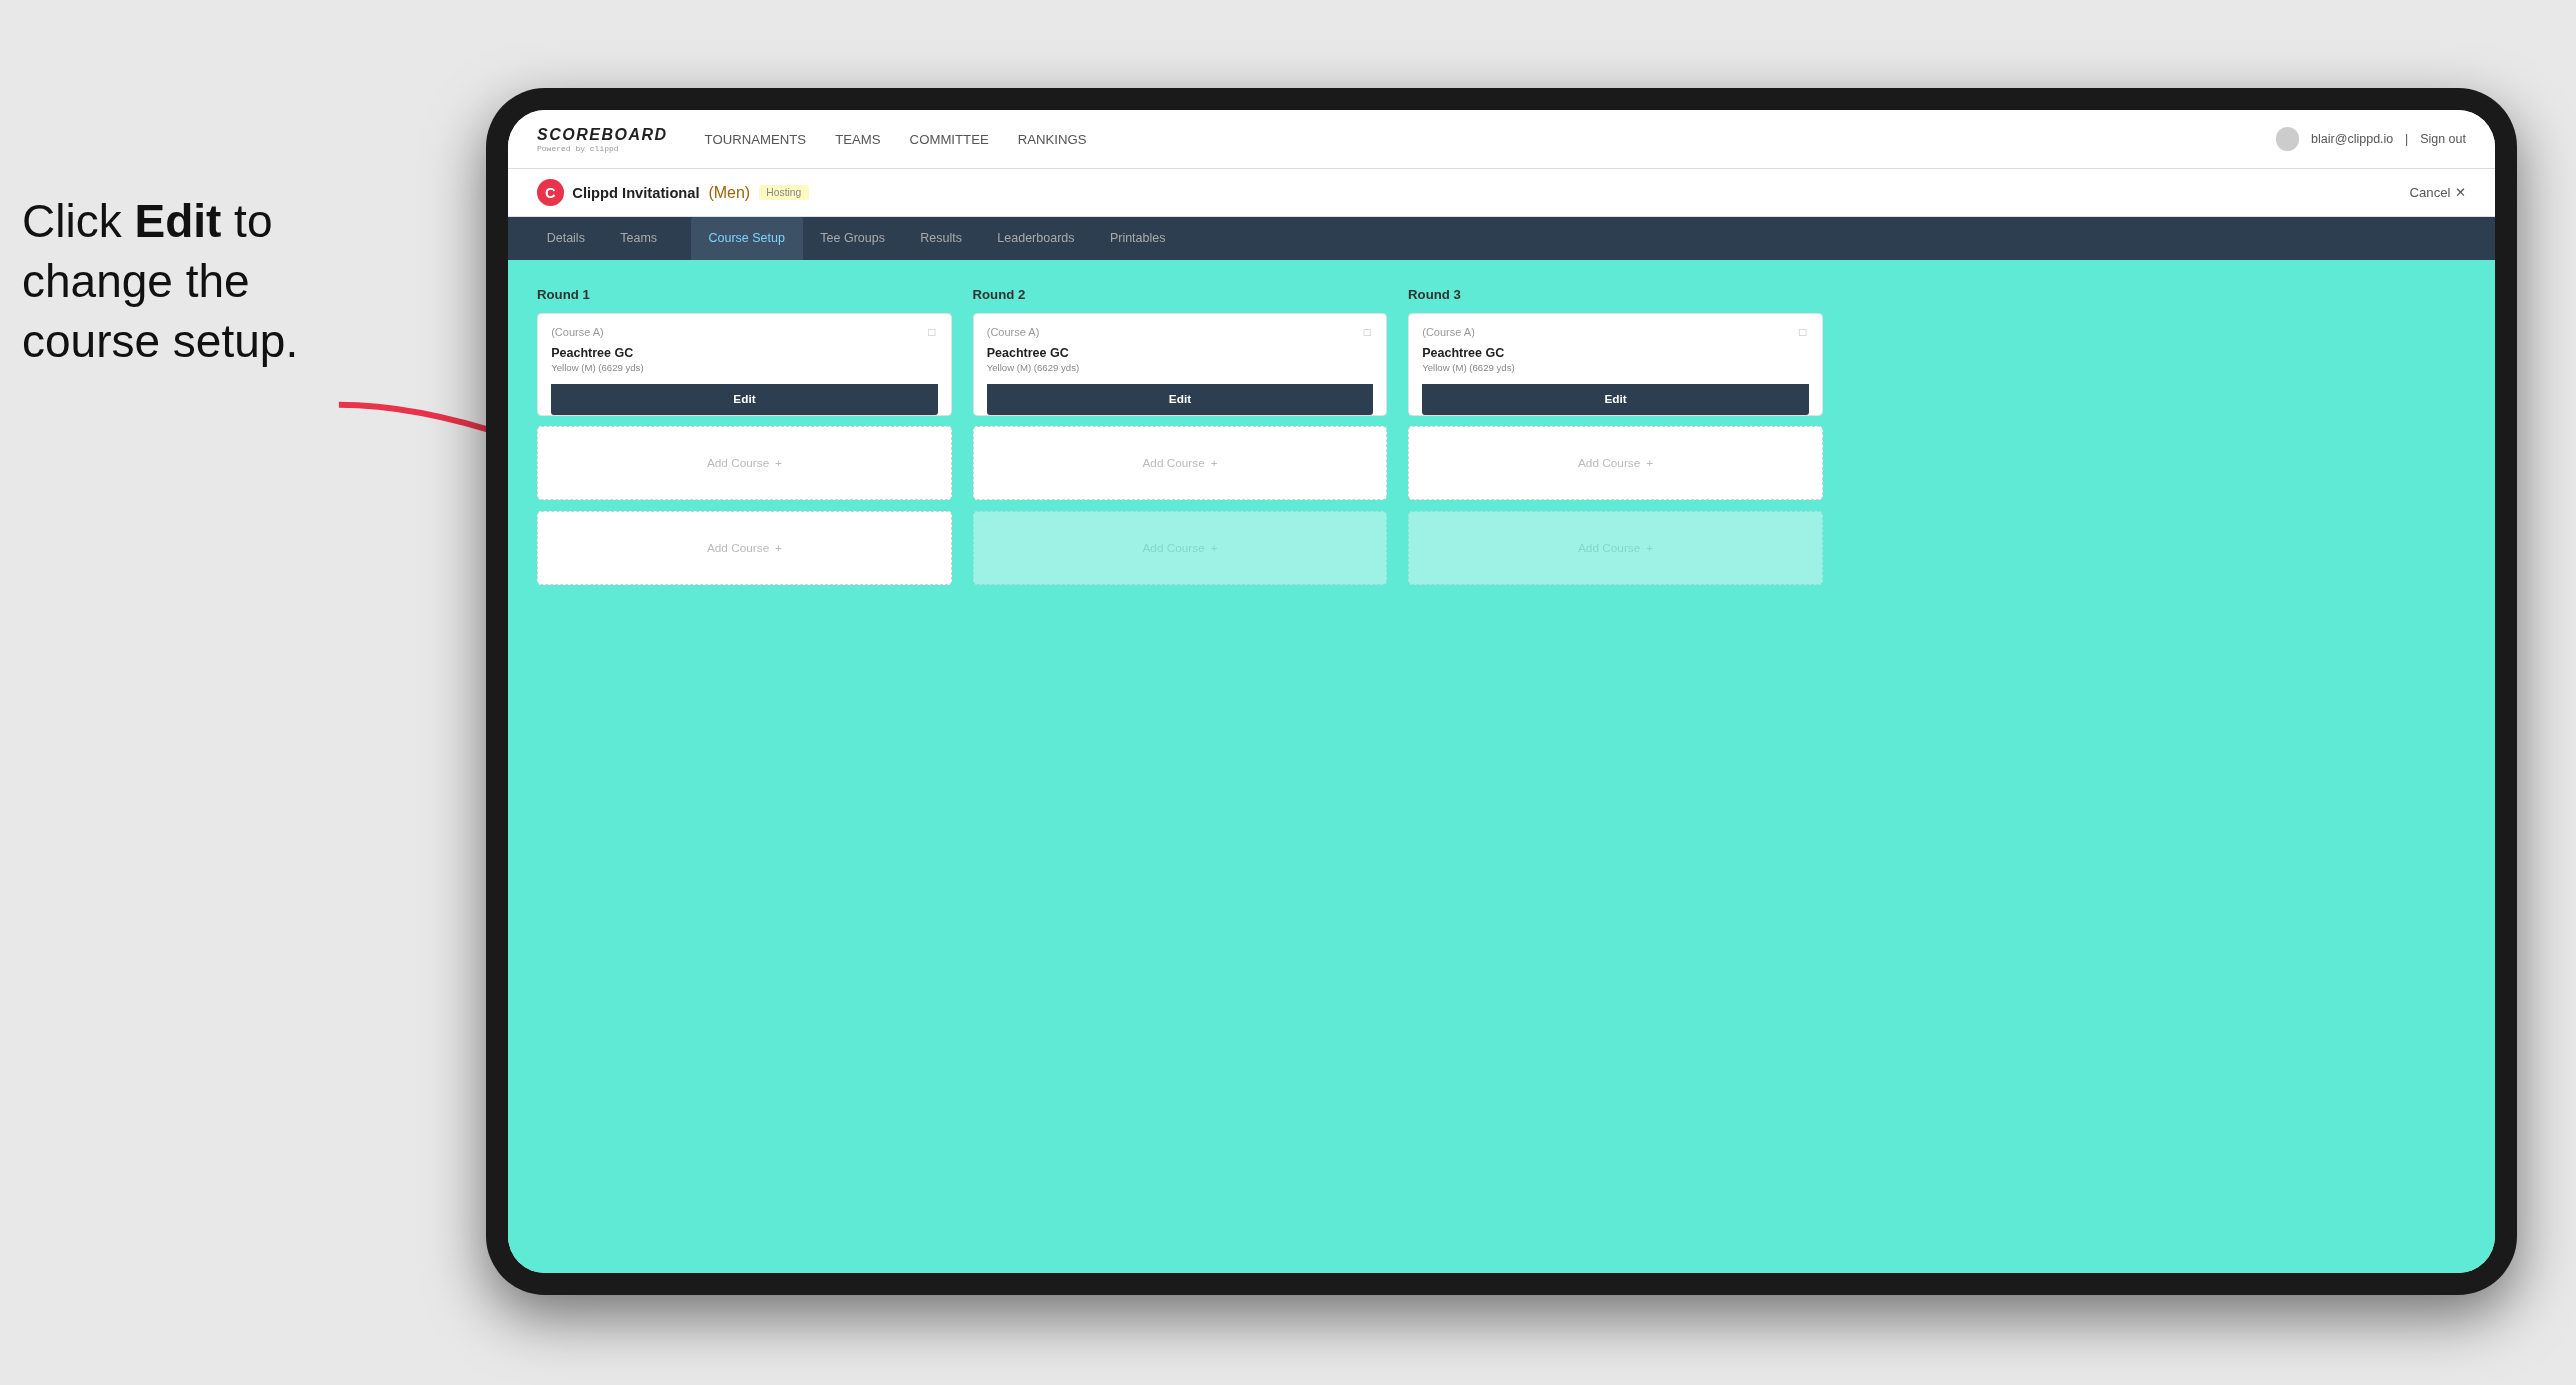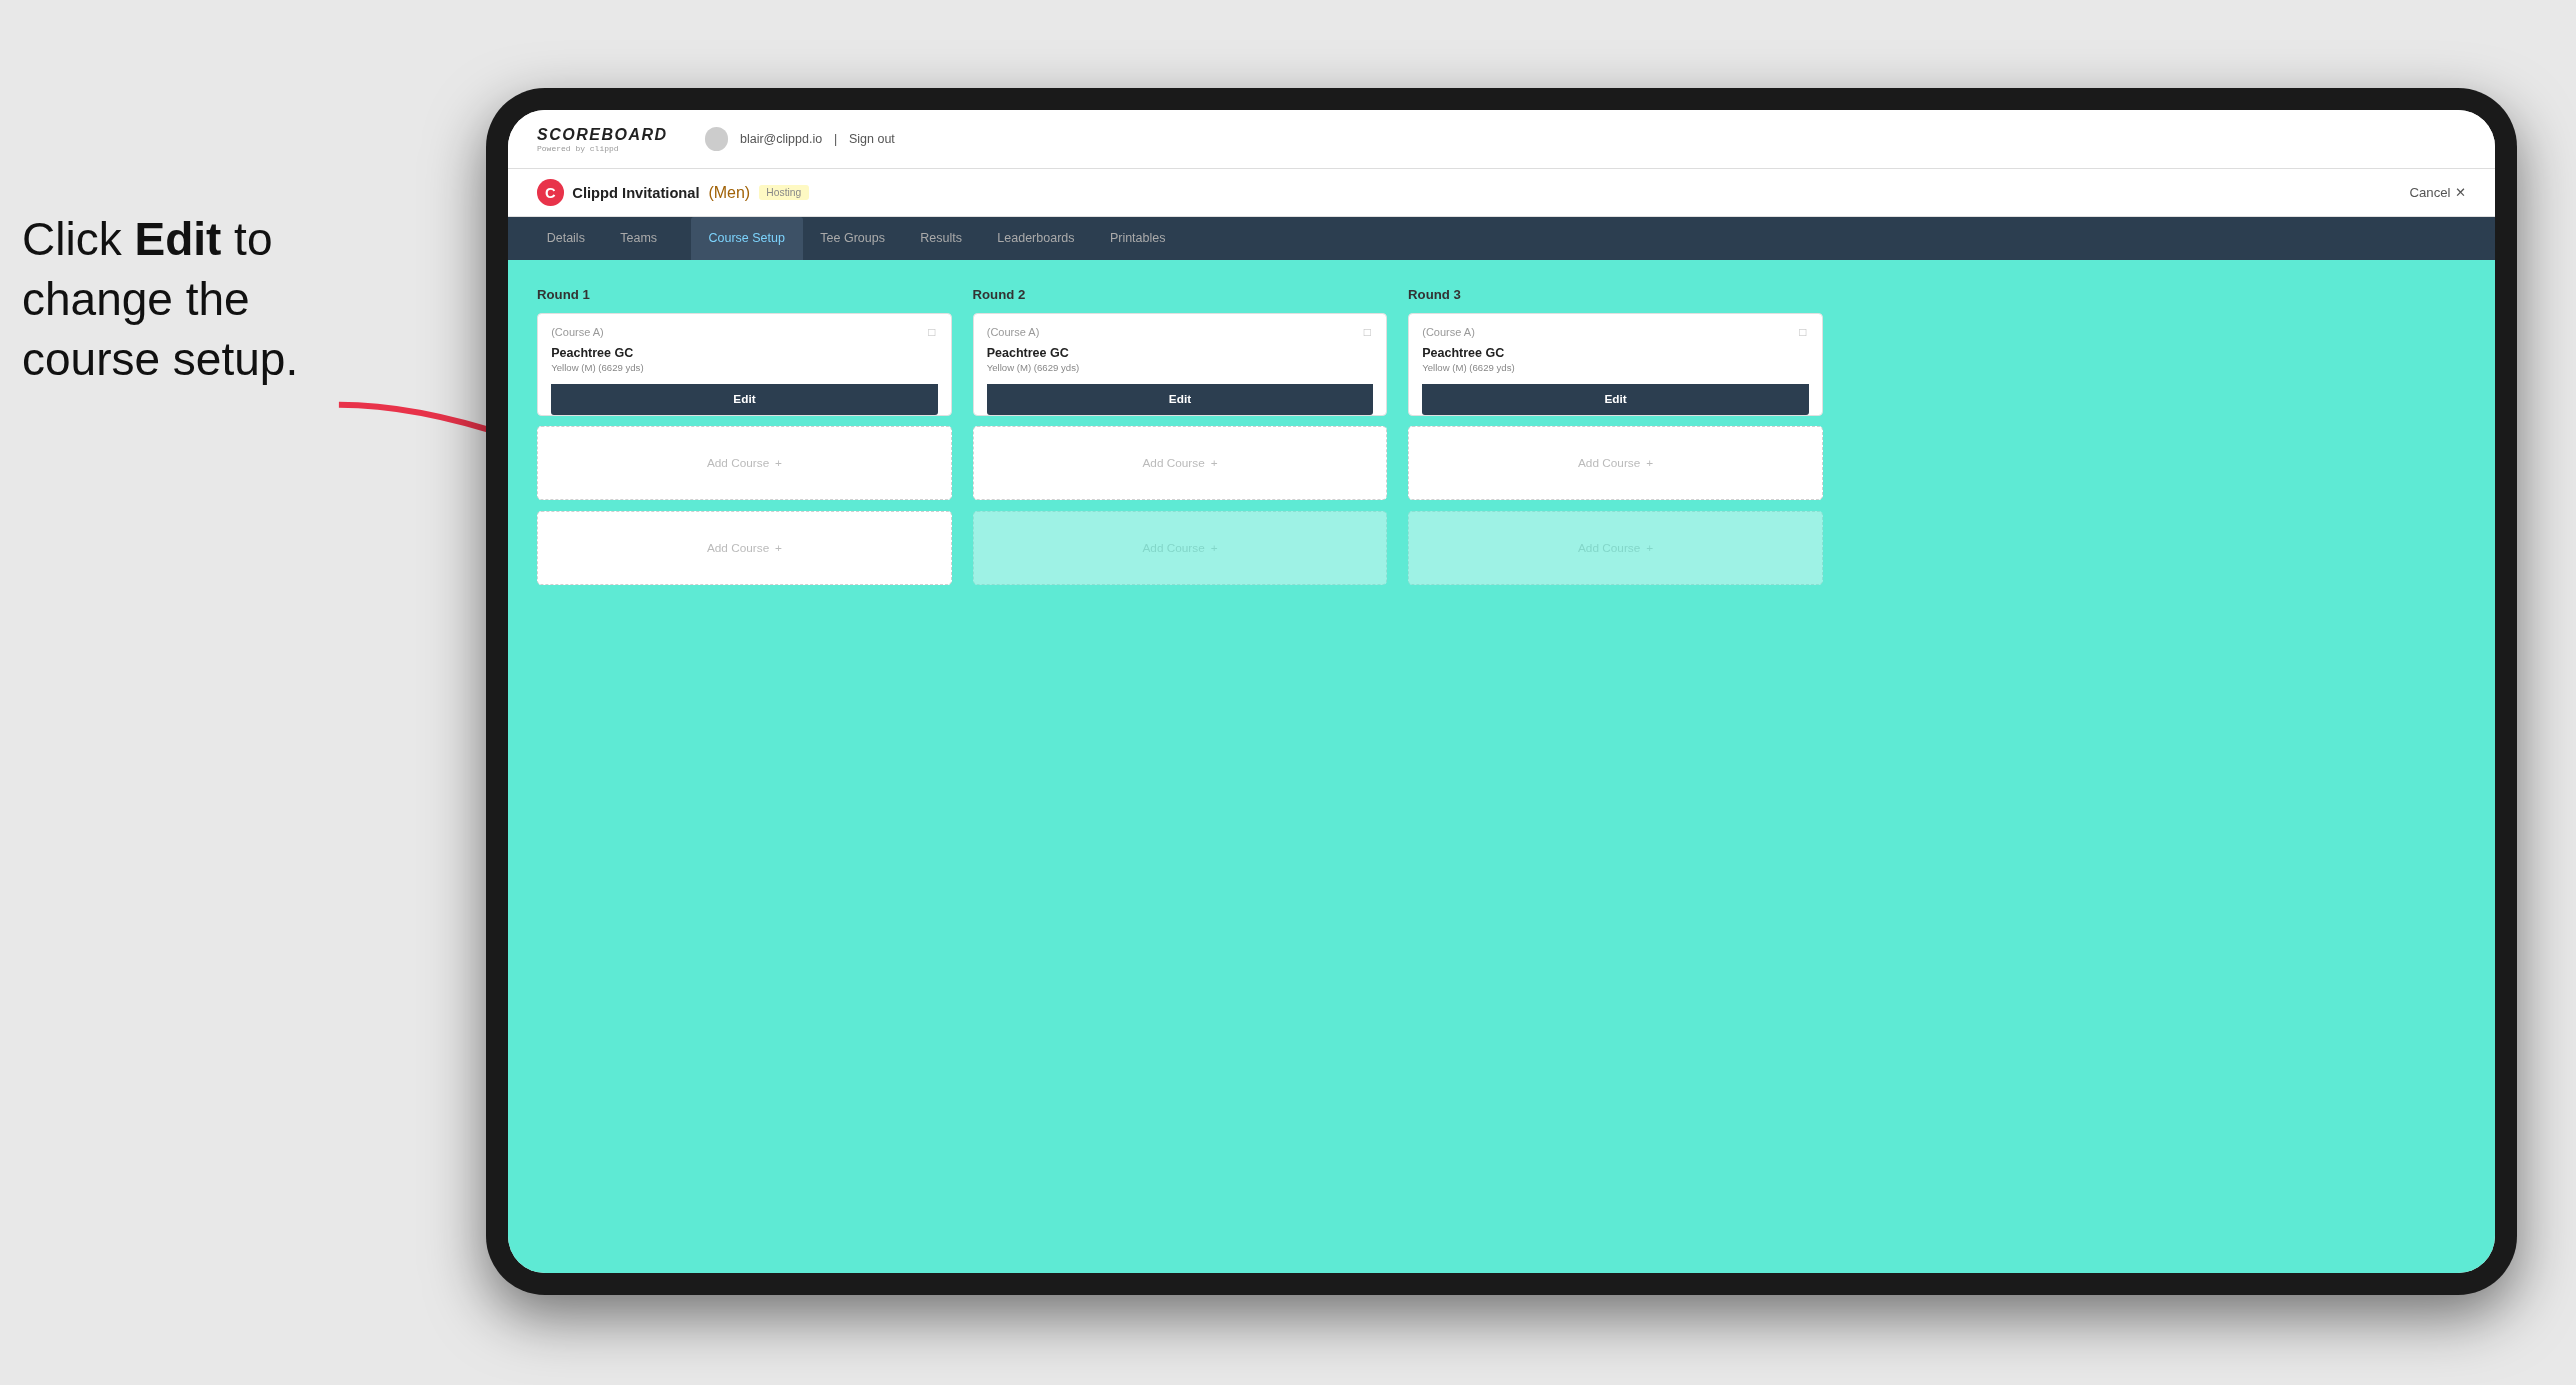--- a/index.html
+++ b/index.html
@@ -9,21 +9,21 @@
       width: 2576px;
       height: 1386px;
       position: relative;
       overflow: hidden;
     }
 
     
     .instruction-text {
       position: absolute;
       left: 22px;
-      top: 210px;
+      top: 192px;
       font-size: 46px;
       line-height: 1.3;
       color: #111;
       max-width: 383px;
     }
     .instruction-text strong {
       font-weight: 900;
     }
 
     
@@ -315,20 +315,26 @@
 </svg>
 
 <div class="tablet-frame">
   <div class="tablet-screen">
 
     <div class="top-nav">
       <div class="scoreboard-logo">
         <span class="logo-title">SCOREBOARD</span>
         <span class="logo-sub">Powered by clippd</span>
       </div>
+      <div class="nav-links">
+        <a class="nav-link">TOURNAMENTS</a>
+        <a class="nav-link">TEAMS</a>
+        <a class="nav-link">COMMITTEE</a>
+        <a class="nav-link">RANKINGS</a>
+      </div>
       <div class="nav-user">
         <div class="avatar"></div>
         <span>blair@clippd.io</span>
         <span>|</span>
         <span class="sign-out">Sign out</span>
       </div>
     </div>
 
     <div class="tournament-bar">
       <div class="tournament-info">

